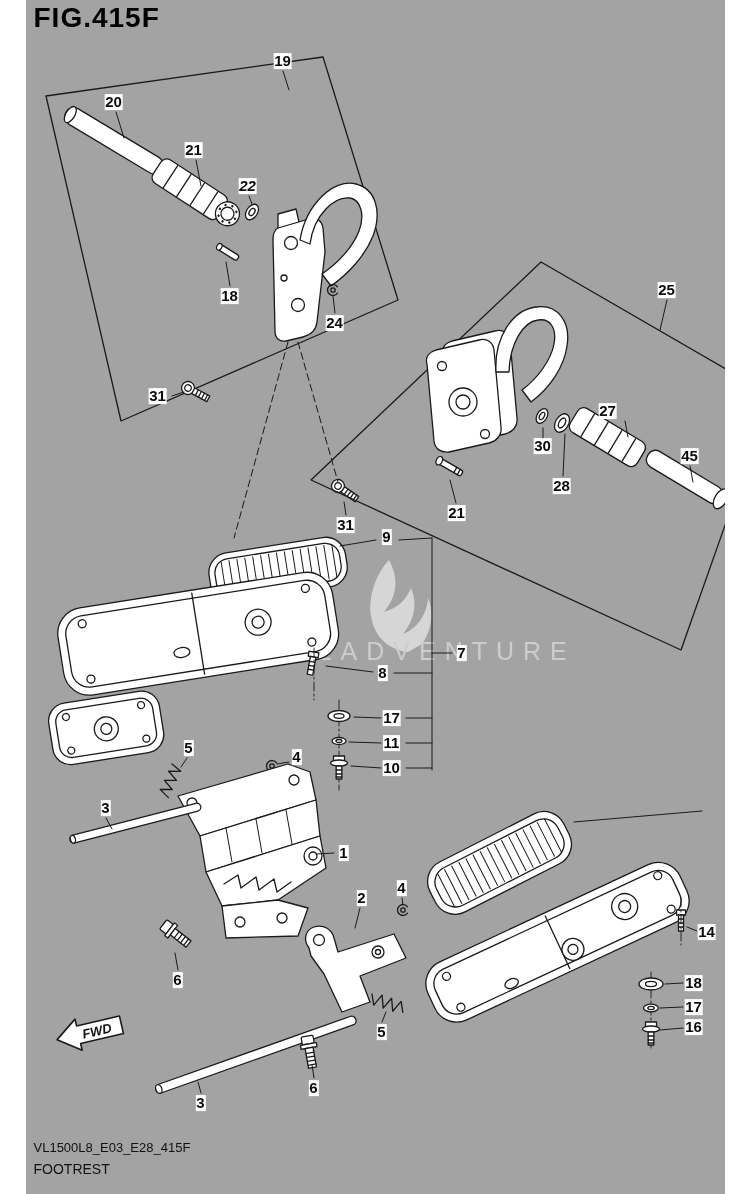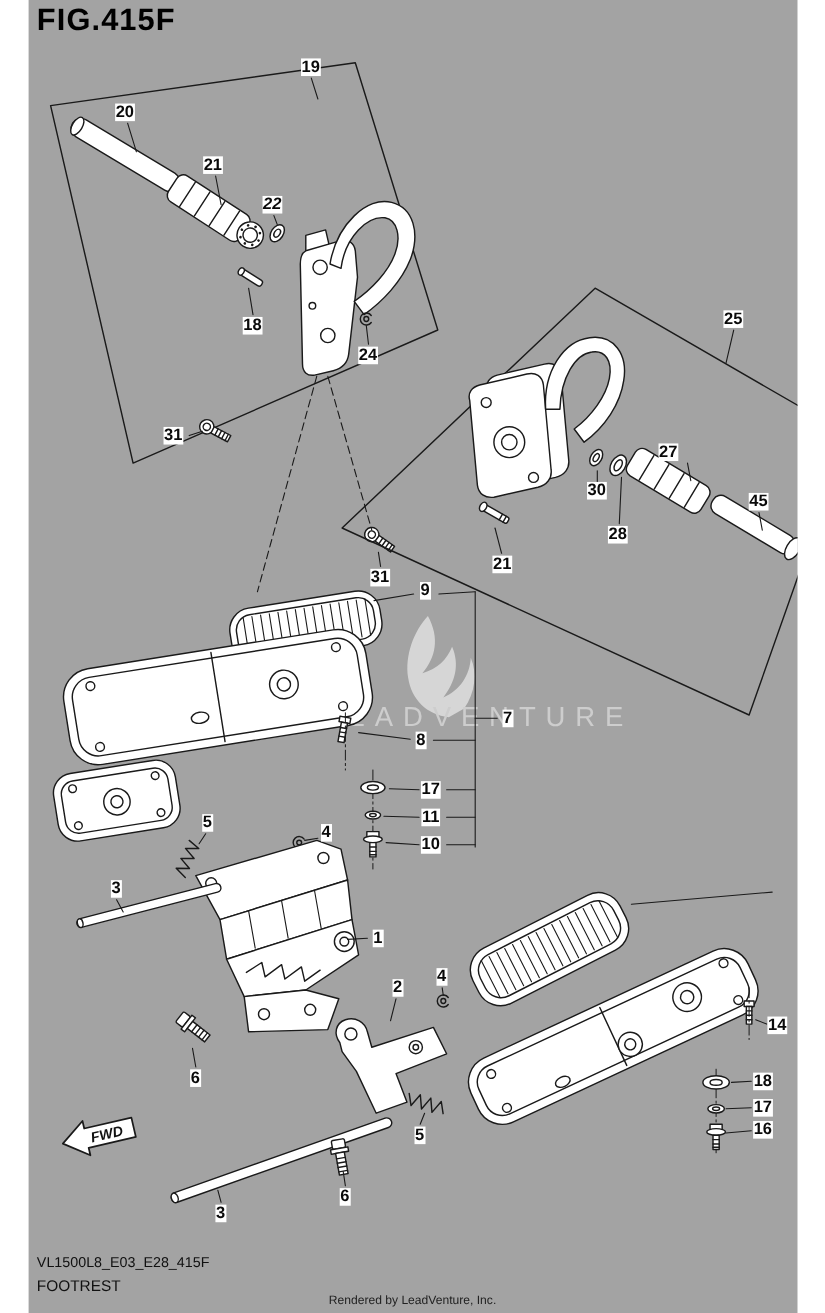--- a/index.html
+++ b/index.html
@@ -417,14 +417,13 @@
       <div class="callout" style="left: 689px; top: 810px; margin-left: 32px;">15</div>
       <div class="callout" style="left: 731px; top: 915px;">13</div>
       <div class="callout" style="left: 681px; top: 932px;">14</div>
       <div class="callout" style="left: 668px; top: 983px;">18</div>
       <div class="callout" style="left: 668px; top: 1007px;">17</div>
       <div class="callout" style="left: 668px; top: 1027px;">16</div>
     </div>
 
   <div class="footer-code">VL1500L8_E03_E28_415F</div>
   <div class="footer-name">FOOTREST</div>
-  <div class="footer-credit">Rendered by LeadVenture, Inc.</div>
 </div>
 
 </body></html>

